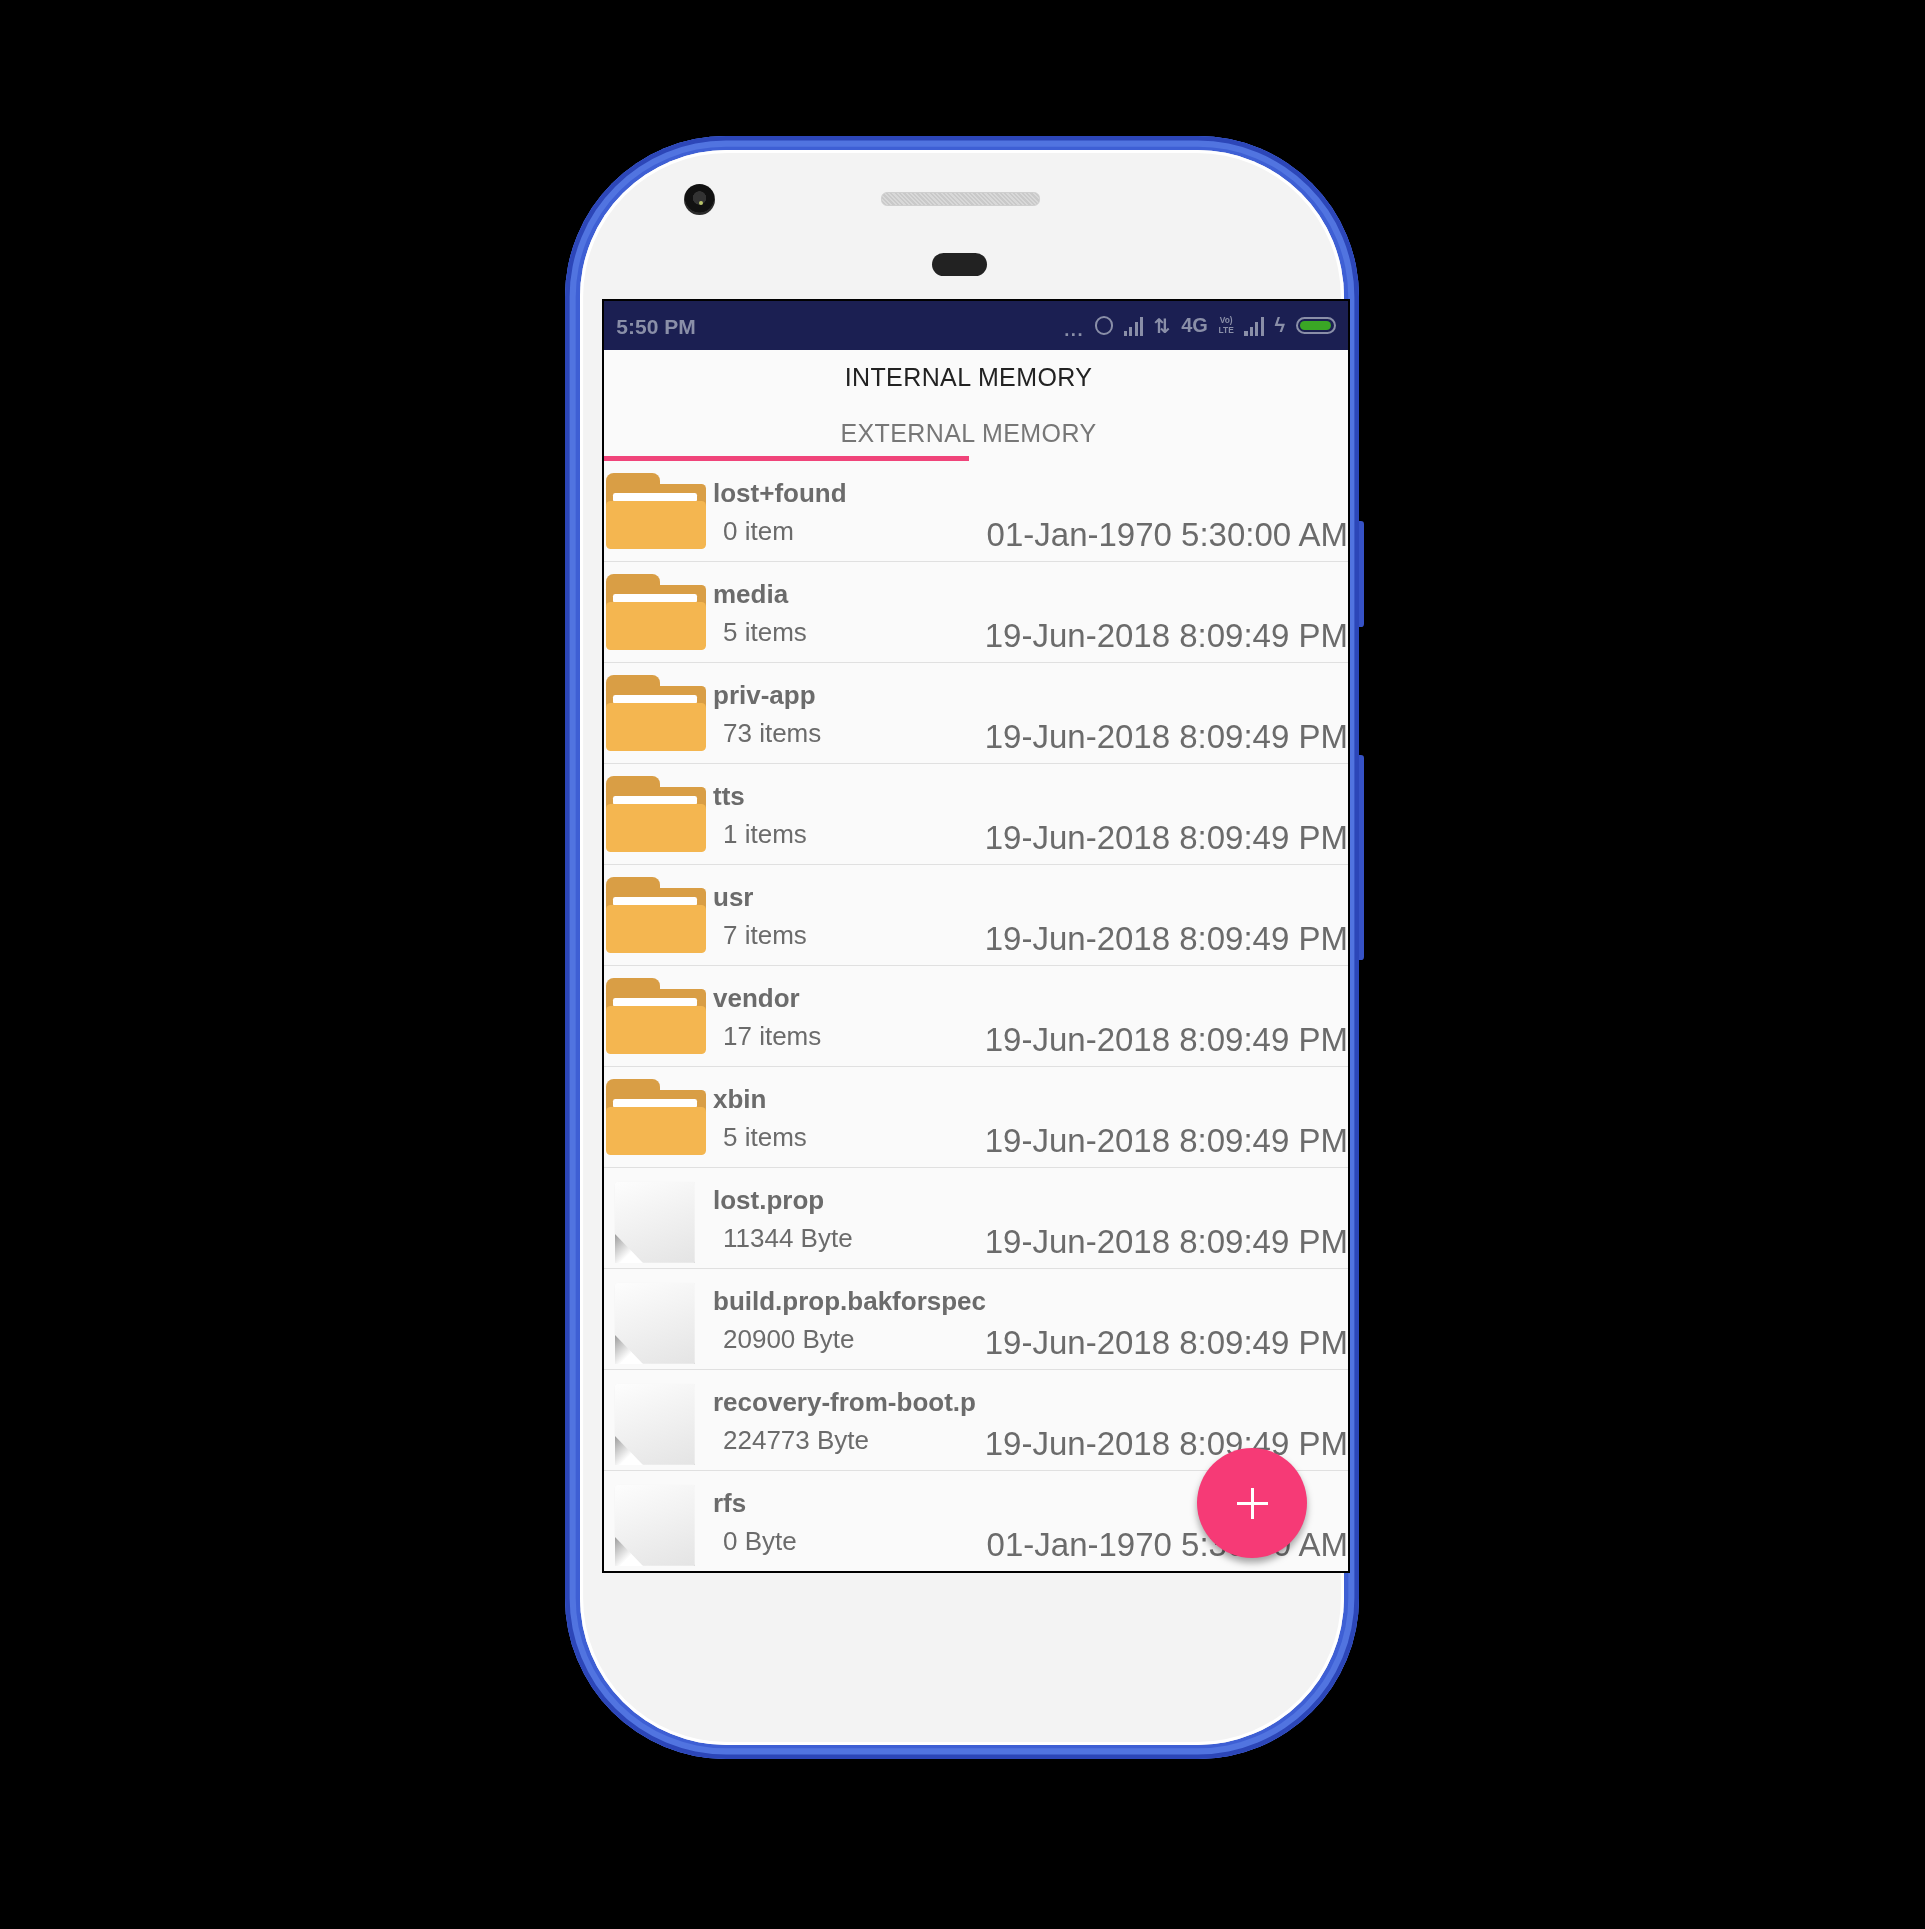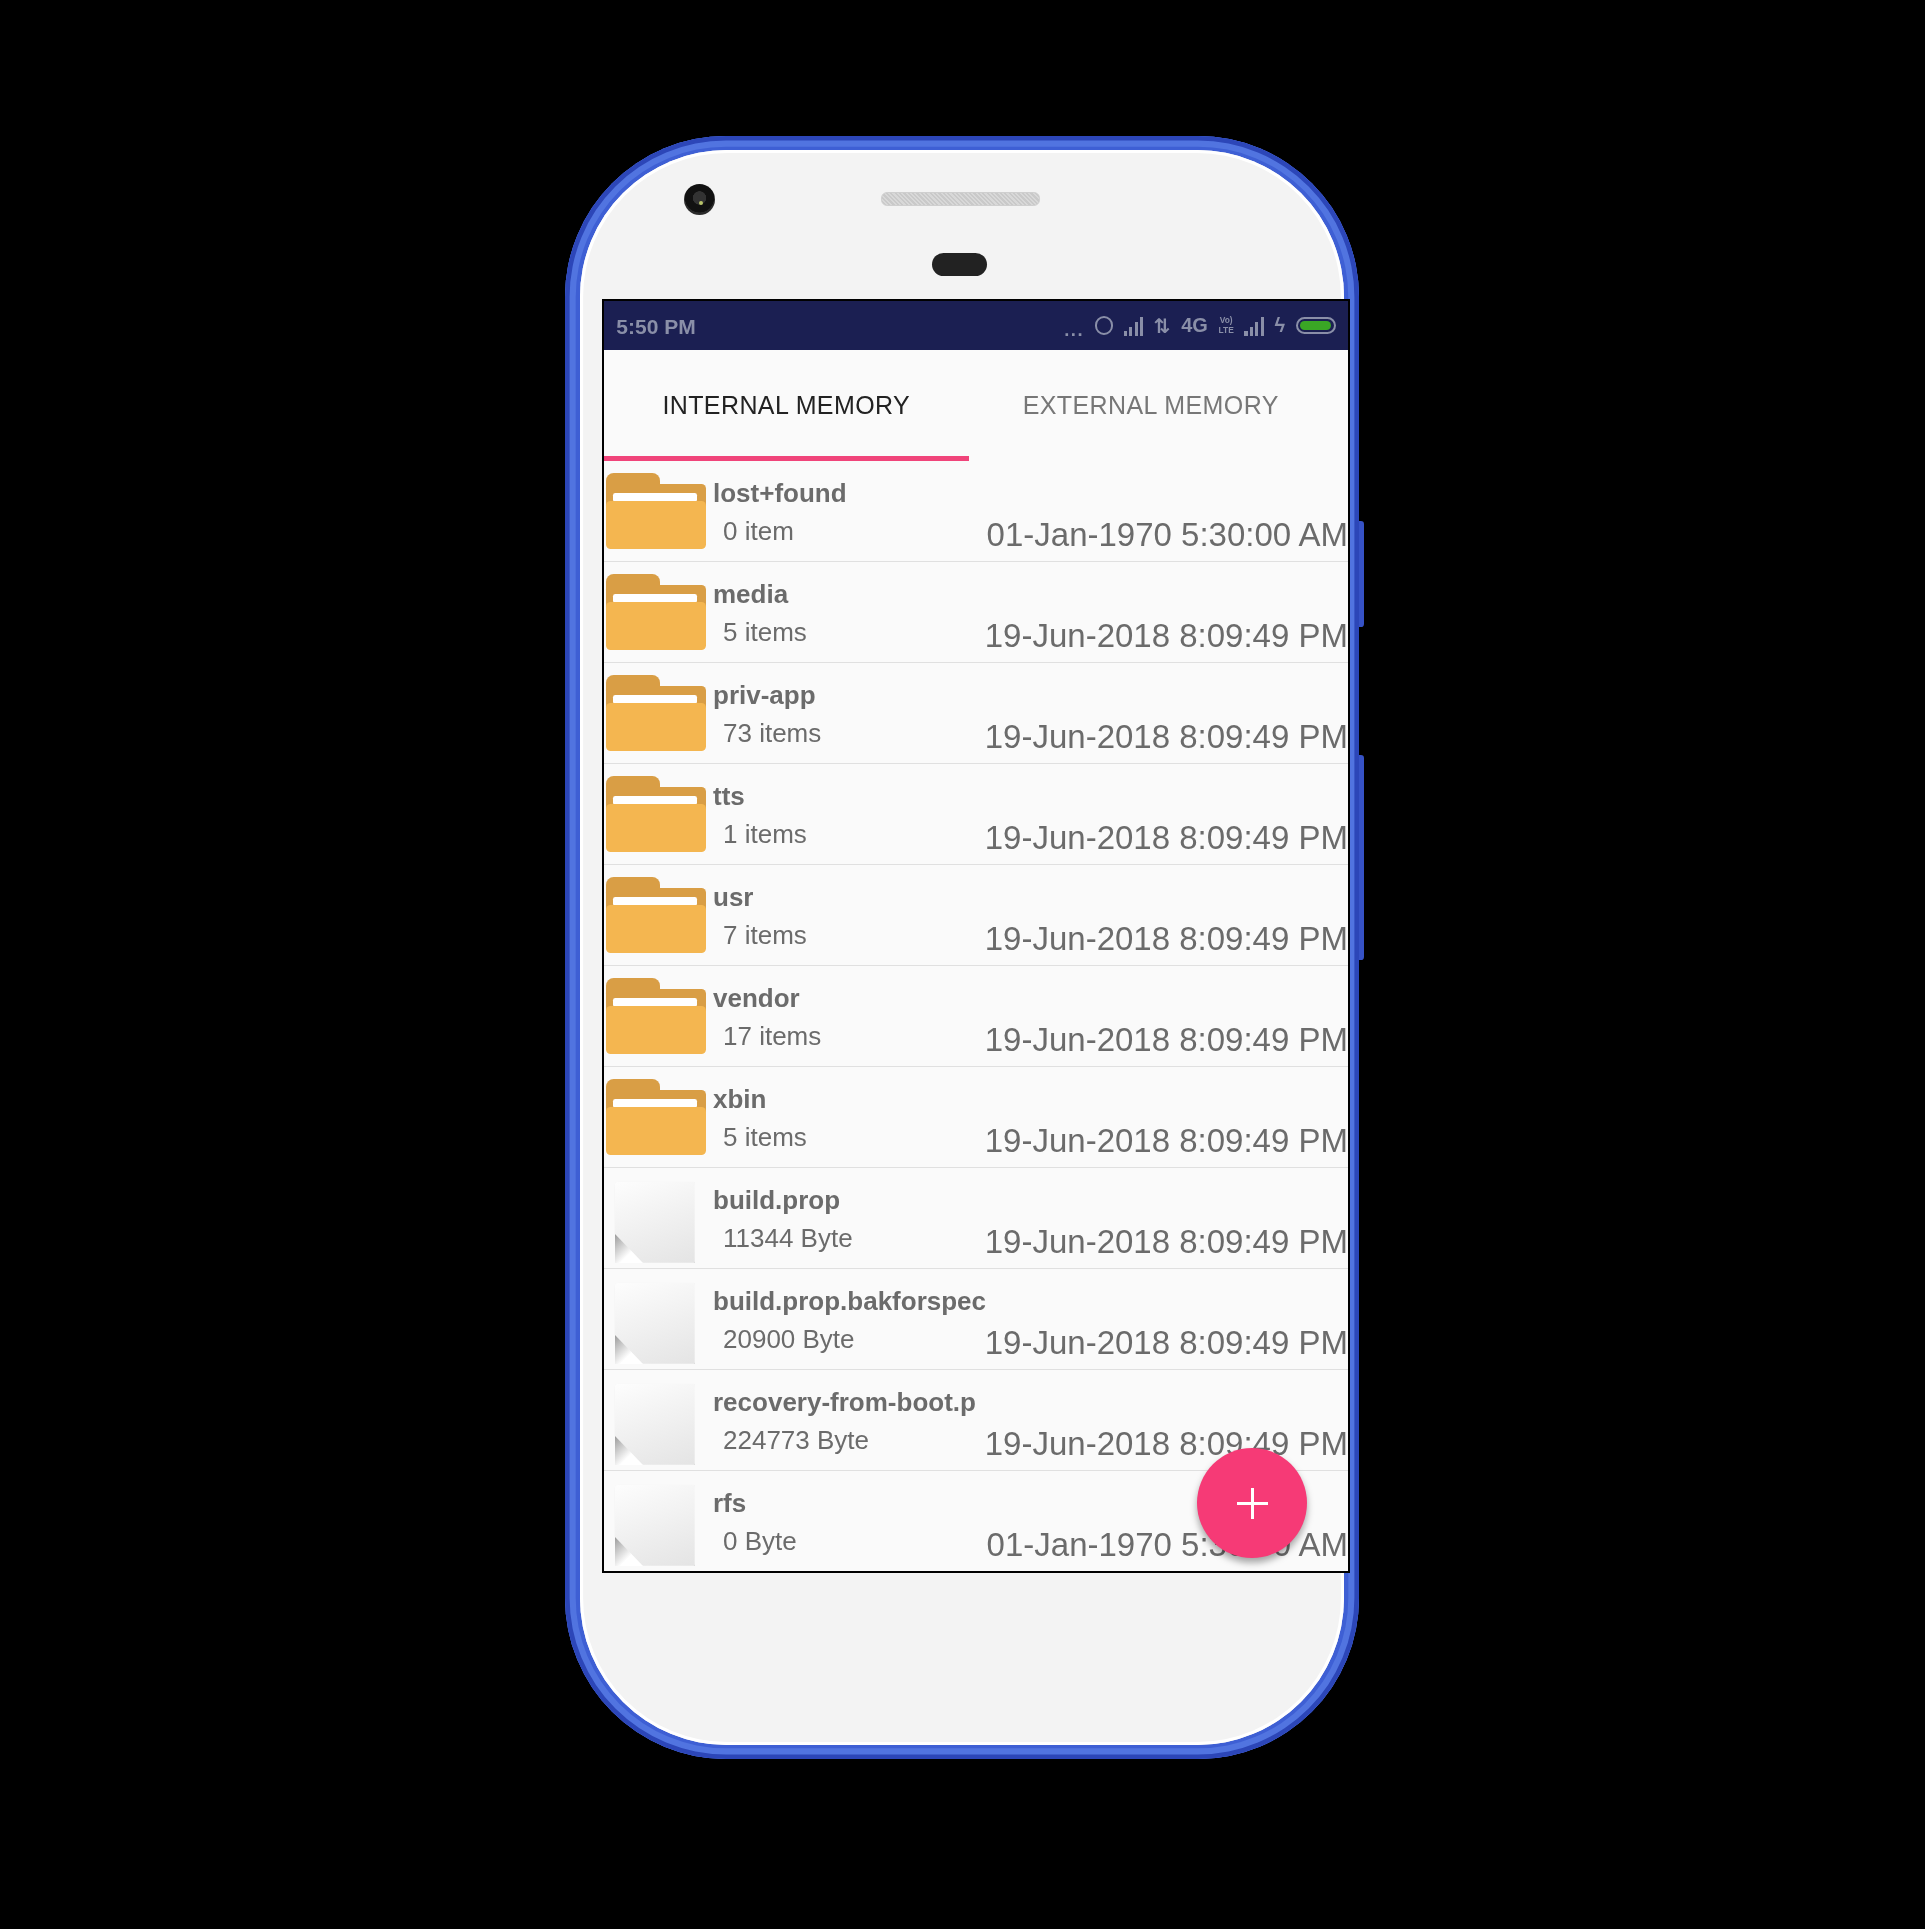--- a/index.html
+++ b/index.html
@@ -31,21 +31,21 @@
   .status-time { position:absolute; left:12.3px; top:14px; font-size:21px; color:#8a8fa8; font-weight:bold; }
   .status-icons { position:absolute; right:12.3px; top:9.2px; height:31px; display:flex; align-items:center; gap:10.7px; color:#8a8fa8; font-size:20px; font-weight:bold; }
   .si-dots { letter-spacing:1.5px; font-size:18.4px; margin-top:7.7px; }
   .si-bars { display:flex; align-items:flex-end; gap:2.3px; height:20px; }
   .si-bars i { display:block; width:3.1px; background:#8a8fa8; }
   .si-volte { font-size:8.4px; line-height:9.2px; text-align:center; }
   .si-battery { width:40px; height:17px; border:2.3px solid #8a8fa8; border-radius:9.2px; position:relative; box-sizing:border-box; }
   .si-battery::after { content:""; position:absolute; left:2.3px; top:2.3px; right:2.3px; bottom:2.3px; background:#3aa625; border-radius:4.6px; }
   .si-alarm { width:18.4px; height:18.4px; border:2.3px solid #8a8fa8; border-radius:50%; box-sizing:border-box; }
 
-  .tabs { position:absolute; left:0; top:49px; right:15px; height:111px; background:#fafafa; display:flex; }
+  .tabs { position:absolute; left:0; top:49px; right:15px; height:111px; background:#fafafa; display:flex;flex-direction:column; }
   .tab { flex:1; display:flex; align-items:center; justify-content:center; font-size:25px; letter-spacing:0.4px; color:#777; cursor:pointer; position:relative; }
   .tab.active { color:#222; }
   .tab-indicator { position:absolute; left:0; bottom:0; height:4.6px; width:50%; background:#f0447a; }
 
   .list { position:absolute; left:0; top:160px; right:0; }
   .row { height:101px; position:relative; border-bottom:1.5px solid #e0e0e0; box-sizing:border-box; cursor:pointer; }
   .row .icon { position:absolute; left:1.5px; top:12.3px; width:100px; height:75px; }
   .row .name { position:absolute; left:109px; top:17px; font-size:26px; font-weight:bold; color:#6b6b6b; }
   .row .size { position:absolute; left:119px; top:55px; font-size:26px; color:#6b6b6b; }
   .row .date { position:absolute; right:0; top:55px; font-size:33px; color:#6b6b6b; white-space:nowrap; }
@@ -205,21 +205,21 @@
         </div>
         <span class="name">xbin</span>
         <span class="size">5 items</span>
         <span class="date">19-Jun-2018 8:09:49 PM</span>
       </div>
       <div class="row">
         <div class="icon">
           <div class="file"></div>
           <div class="file-curl"></div>
         </div>
-        <span class="name">build.prop</span>
+        <span class="name">lost.prop</span>
         <span class="size">11344 Byte</span>
         <span class="date">19-Jun-2018 8:09:49 PM</span>
       </div>
       <div class="row">
         <div class="icon">
           <div class="file"></div>
           <div class="file-curl"></div>
         </div>
         <span class="name">build.prop.bakforspec</span>
         <span class="size">20900 Byte</span>

